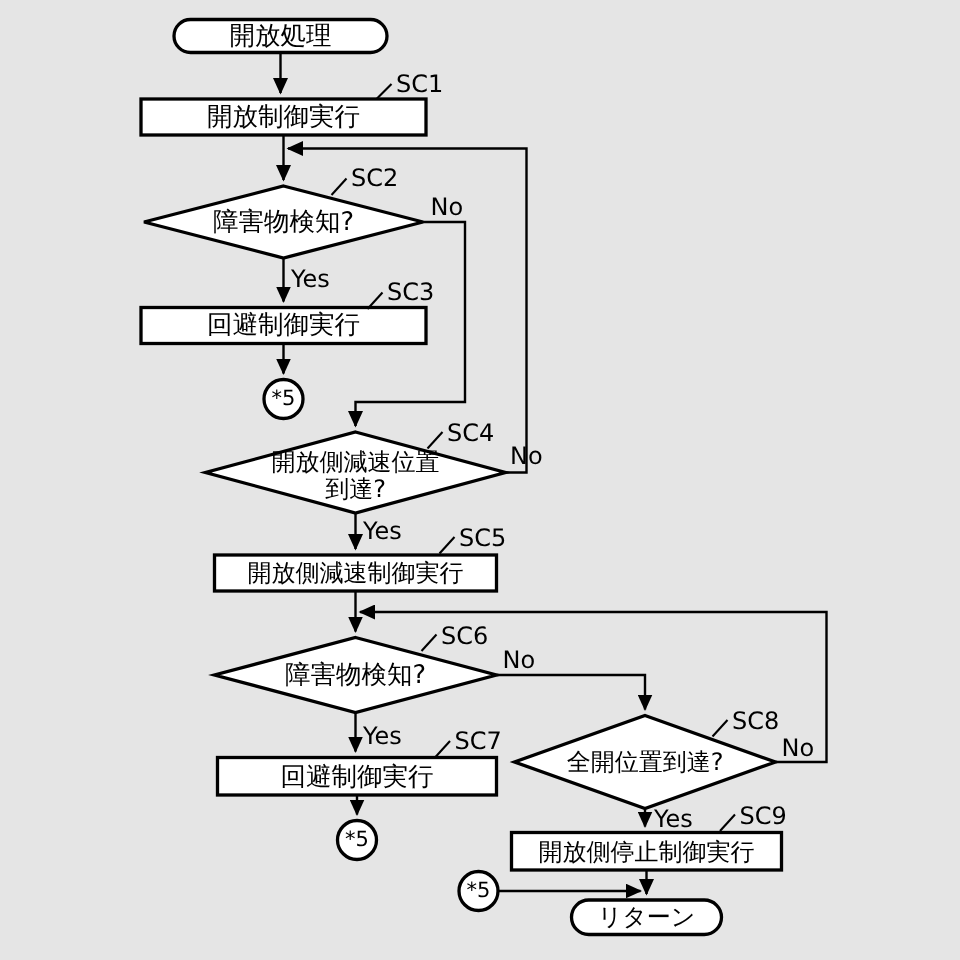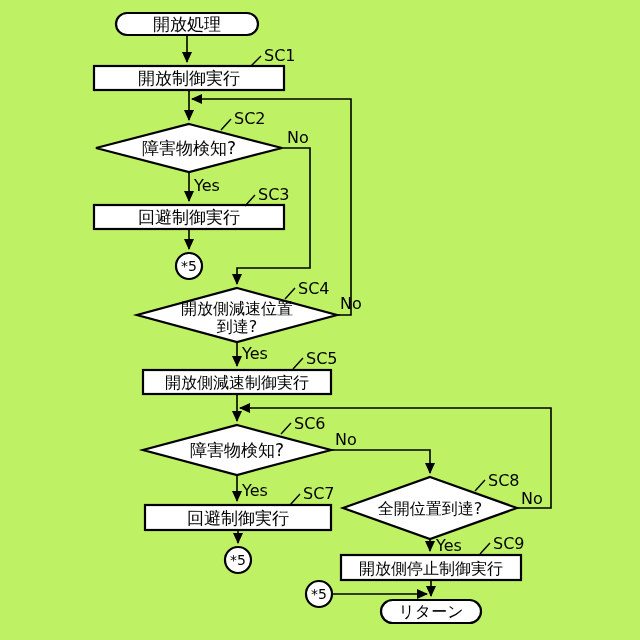--- a/index.html
+++ b/index.html
@@ -1,19 +1,19 @@
 <!DOCTYPE html>
 <html><head>
 <meta charset="utf-8">
 <style>
   html,body { margin:0; padding:0; background:#ffffff; }
   .stage {
     position:relative;
     width:640px; height:640px;
-    background:#bef264;
+    background:#e5e5e5;
     font-family:"DejaVu Sans", sans-serif;
   }
   svg { display:block; }
   svg text {
     fill:#000000;
     font-family:"DejaVu Sans", sans-serif;
   }
   .shape   { fill:#ffffff; stroke:#000000; stroke-width:2.2; }
   .edge    { fill:none; stroke:#000000; stroke-width:1.6; }
   .tick    { stroke:#000000; stroke-width:1.4; fill:none; }

